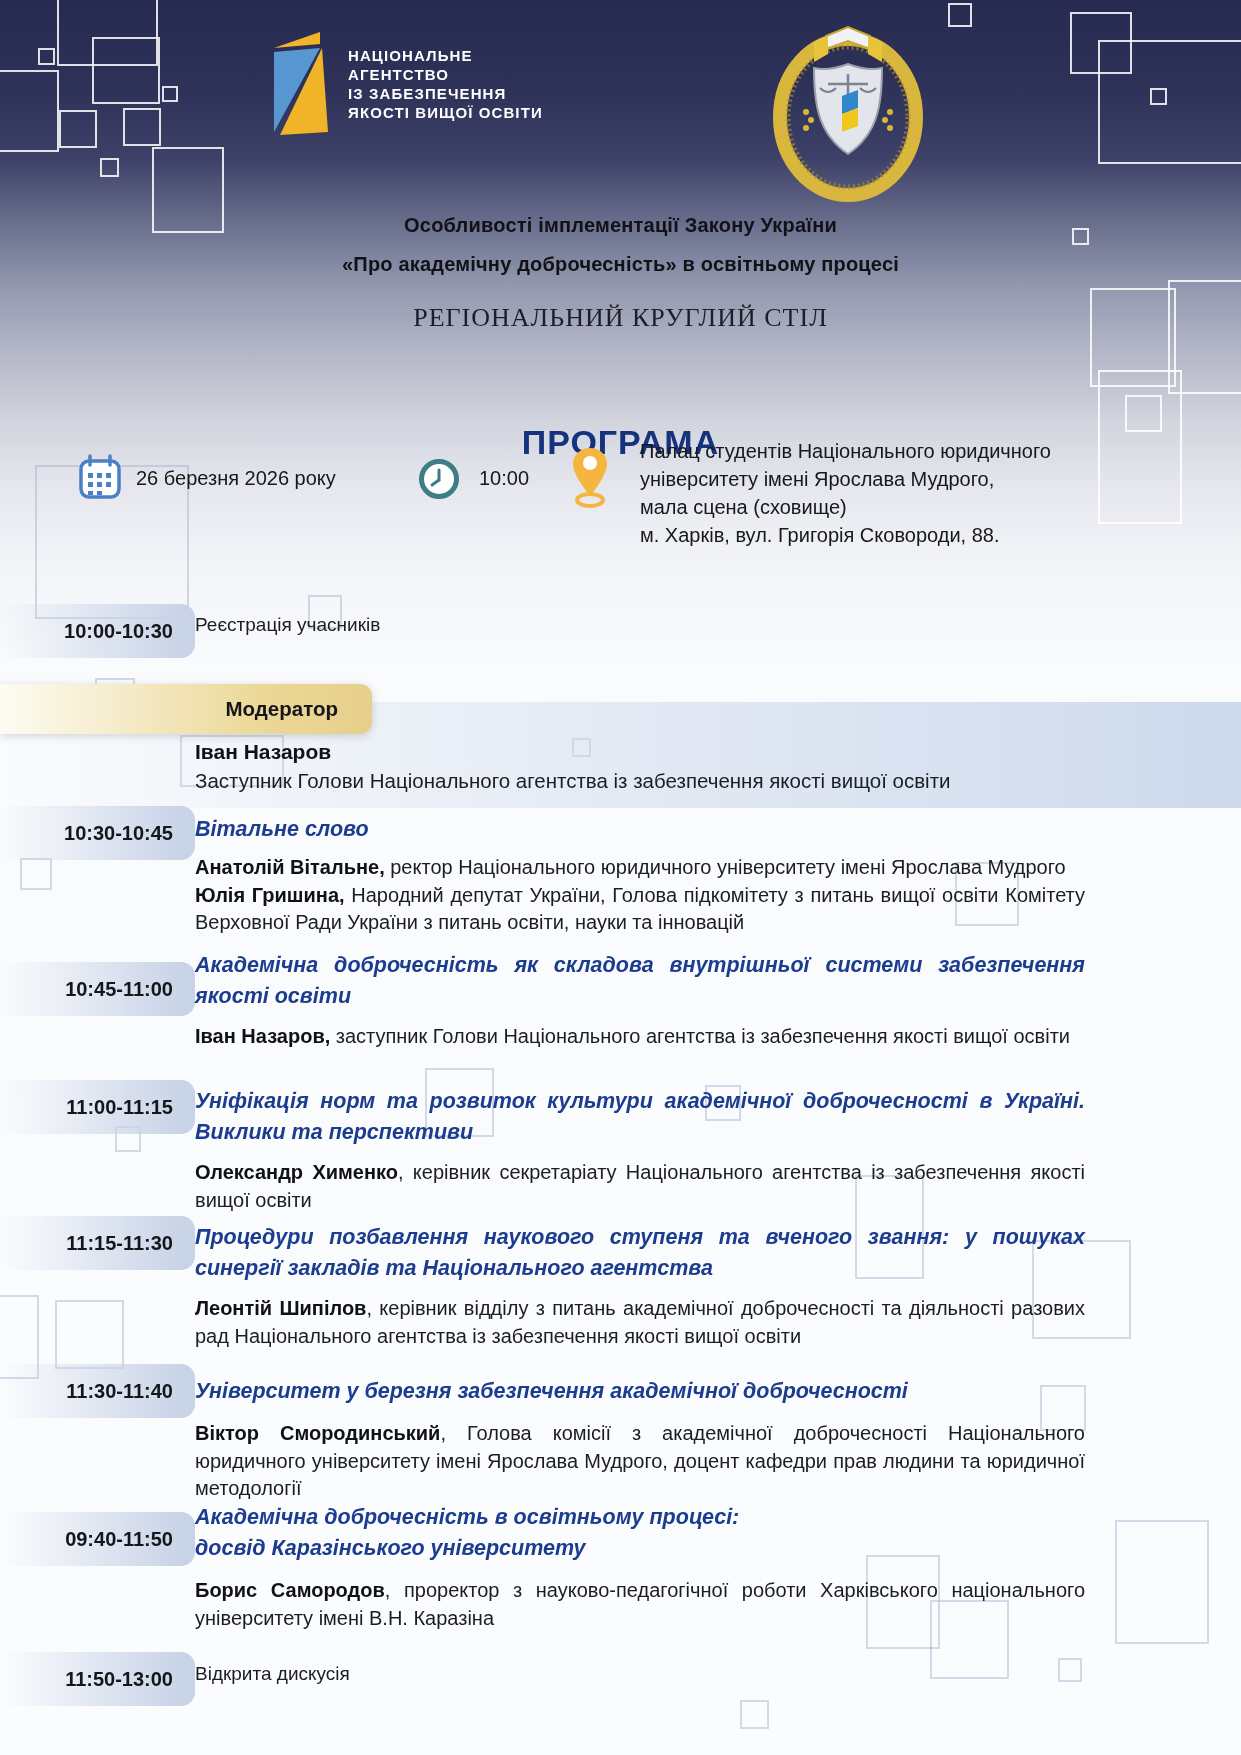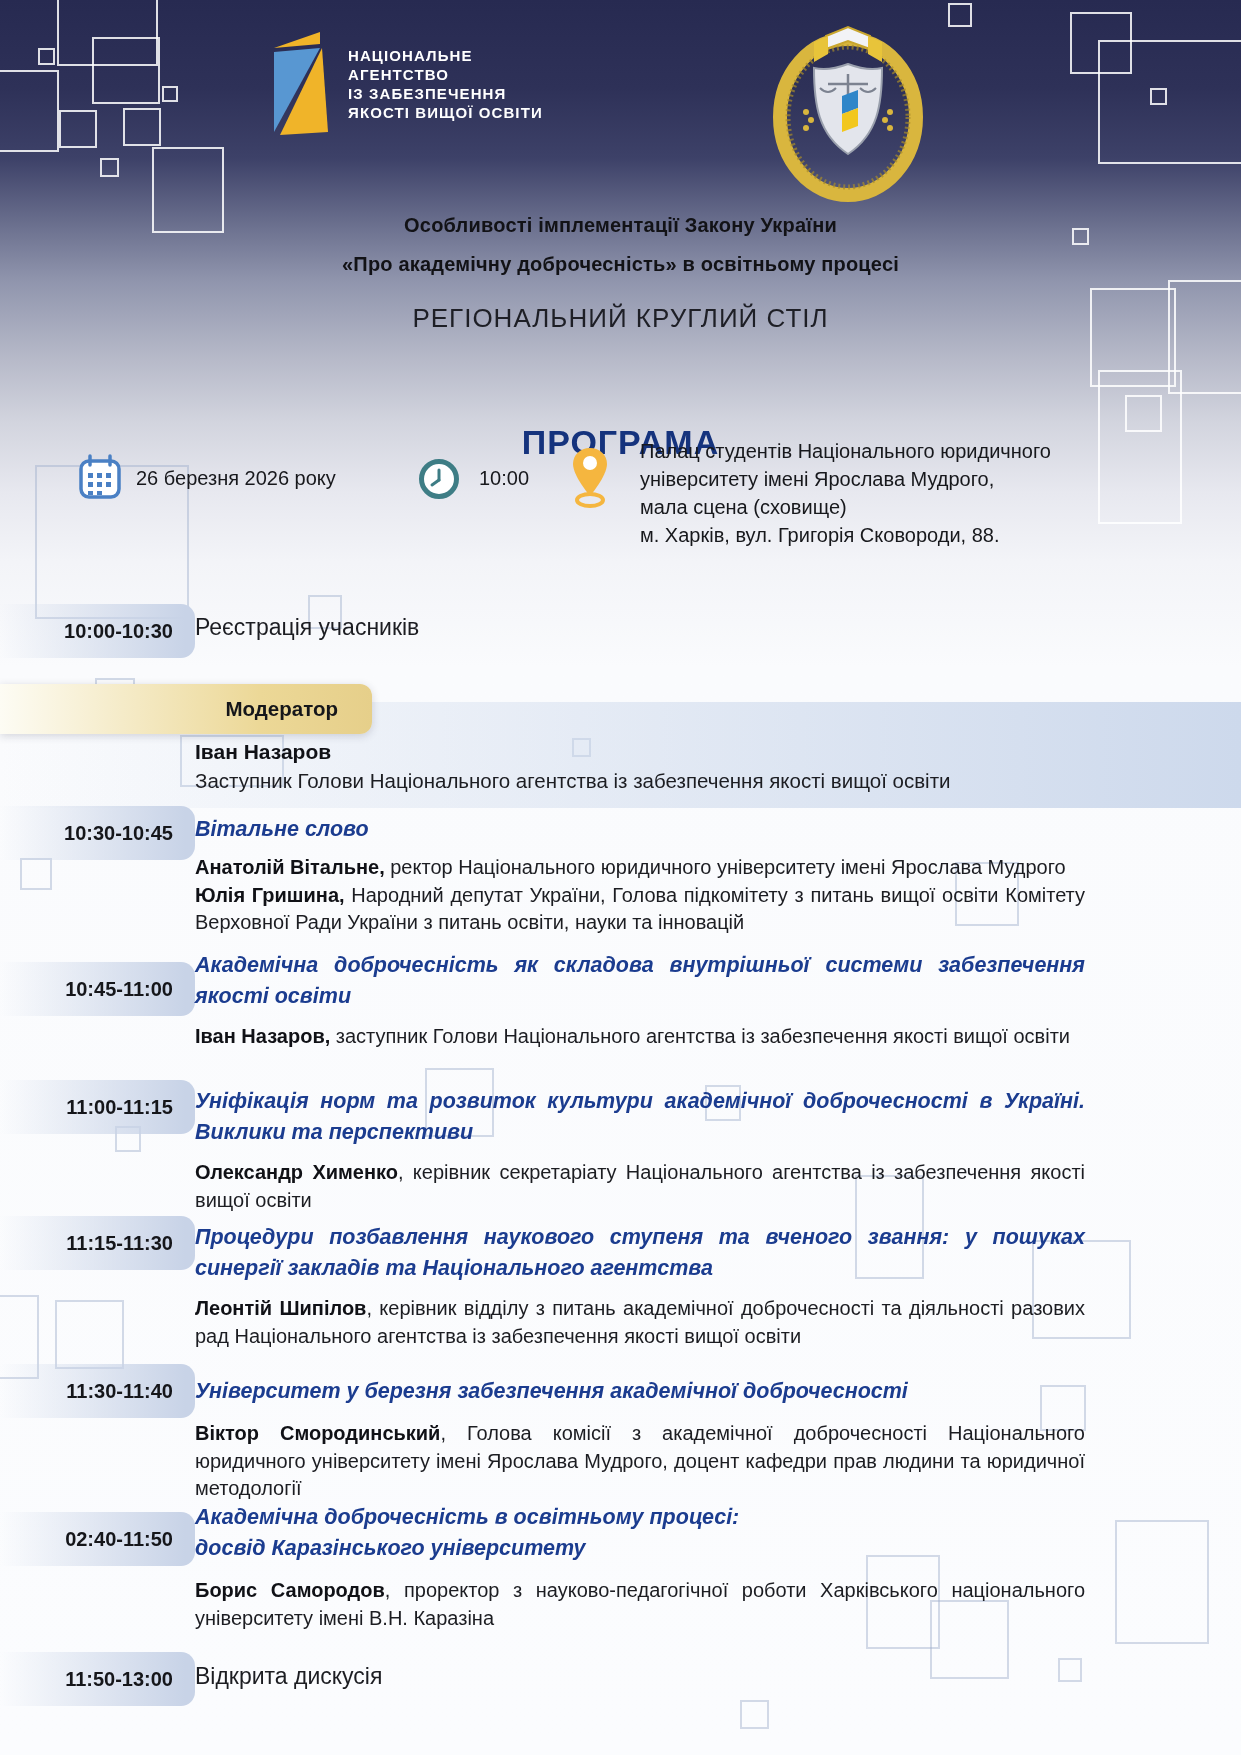--- a/index.html
+++ b/index.html
@@ -18,37 +18,37 @@
   #naqa-logo{position:absolute;left:268px;top:28px;display:flex;align-items:center;z-index:3;}
   #naqa-text{margin-left:18px;color:#ffffff;font-size:15px;font-weight:700;
     letter-spacing:1.1px;line-height:19px;text-transform:uppercase;}
   #emblem{position:absolute;left:770px;top:22px;z-index:3;}
   
   .main-title{position:absolute;left:0;width:1241px;text-align:center;
     color:#121216;font-weight:800;font-size:20px;letter-spacing:0.2px;z-index:3;}
   #title1{top:214px;}
   #title2{top:253px;}
   #subtitle{position:absolute;left:0;top:303px;width:1241px;text-align:center;
-    color:#1e1f26;font-size:26px;font-weight:400;letter-spacing:1px;z-index:3;}
+    color:#1e1f26;font-size:26px;font-weight:400;letter-spacing:1px;z-index:3;font-family:Liberation Serif, serif;}
   #program{position:absolute;left:0;top:423px;width:1241px;text-align:center;
     color:#15337d;font-size:34px;font-weight:800;letter-spacing:1px;z-index:3;}
   
   .info-txt{position:absolute;color:#17181c;font-size:20px;z-index:3;}
   #date-txt{left:136px;top:467px;}
   #time-txt{left:479px;top:467px;}
   #address{left:640px;top:437px;line-height:28px;}
   .icon{position:absolute;z-index:3;}
   
   .time-badge{position:absolute;left:0;width:195px;height:54px;z-index:2;
     background:linear-gradient(90deg, rgba(234,239,248,0) 0%, #c8d3e7 95%);
     border-radius:0 14px 14px 0;
     display:flex;align-items:center;justify-content:flex-end;padding-right:22px;
     box-sizing:border-box;color:#15161a;font-size:20px;font-weight:700;}
   .content{position:absolute;left:195px;width:890px;z-index:3;}
-  .plain-title{margin:0;color:#1c1d22;font-size:23px;font-weight:400;}
+  .plain-title{margin:0;color:#1c1d22;font-size:19px;font-weight:400;}
   .s-title{margin:0;color:#1b3c8f;font-size:21.5px;font-weight:700;font-style:italic;line-height:31px;}
   .s-title .t1,.s-title .t2{display:block;}
   .s-title .stretch{text-align:justify;text-align-last:justify;}
   .speaker{margin:0 0 0 0;color:#1c1d22;font-size:20px;line-height:27.5px;text-align:justify;}
   .sp-name{font-weight:700;color:#101116;}
   
   #mod-band{position:absolute;left:0;top:702px;width:1241px;height:106px;z-index:1;
     background:linear-gradient(90deg, rgba(255,255,255,0) 0%, #cdd9ec 100%);}
   #mod-badge{position:absolute;left:0;top:684px;width:372px;height:50px;z-index:2;
     background:linear-gradient(90deg,#fdfcf4 0%, #ecd897 70%, #e6cf8a 100%);
@@ -232,21 +232,21 @@
 
   <div class="time-badge" style="top:1364px;">11:30-11:40</div>
   <div class="content" style="top:1376px;">
     <p class="s-title">
       <span class="t1">Університет у березня забезпечення академічної доброчесності</span>
     </p>
     <div style="height:13px;"></div>
     <p class="speaker"><span class="sp-name">Віктор Смородинський</span><span>, Голова комісії з академічної доброчесності Національного юридичного університету імені Ярослава Мудрого, доцент кафедри прав людини та юридичної методології</span></p>
   </div>
 
-  <div class="time-badge" style="top:1512px;">02:40-11:50</div>
+  <div class="time-badge" style="top:1512px;">09:40-11:50</div>
   <div class="content" style="top:1502px;">
     <p class="s-title">
       <span class="t1">Академічна доброчесність в освітньому процесі:</span>
       <span class="t2">досвід Каразінського університету</span>
     </p>
     <div style="height:13px;"></div>
     <p class="speaker"><span class="sp-name">Борис Самородов</span><span>, проректор з науково-педагогічної роботи Харківського національного університету імені В.Н. Каразіна</span></p>
   </div>
 
   <div class="time-badge" style="top:1652px;">11:50-13:00</div>

